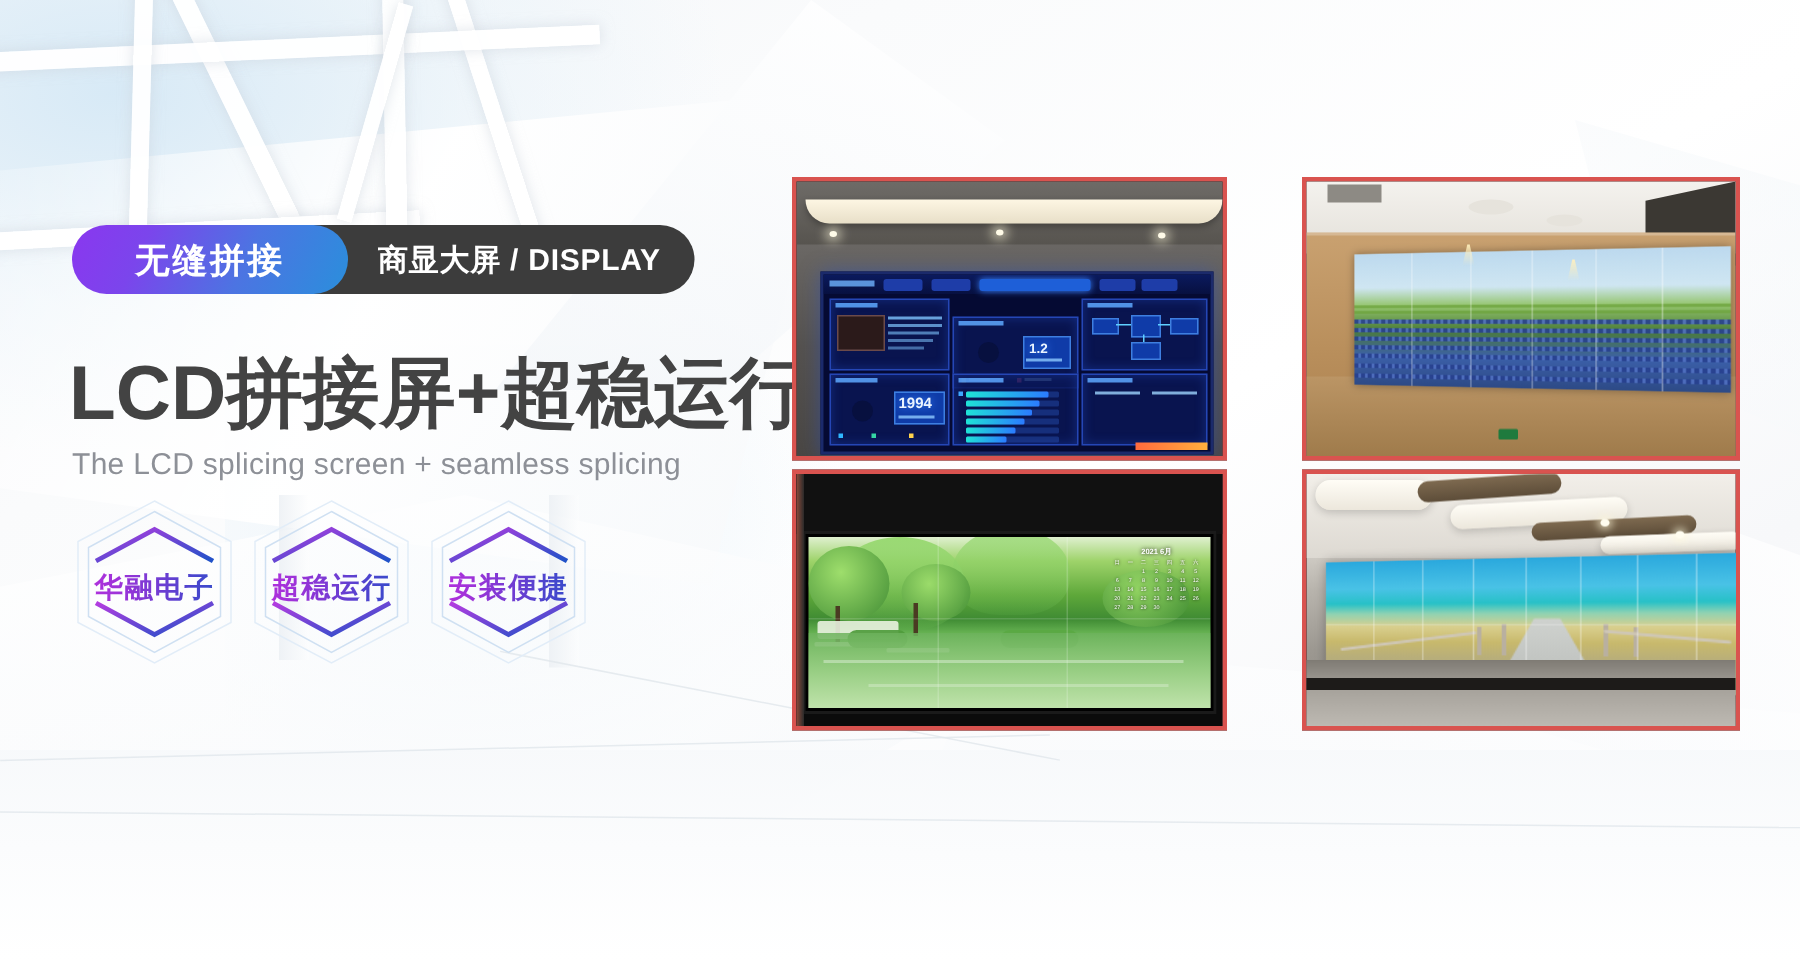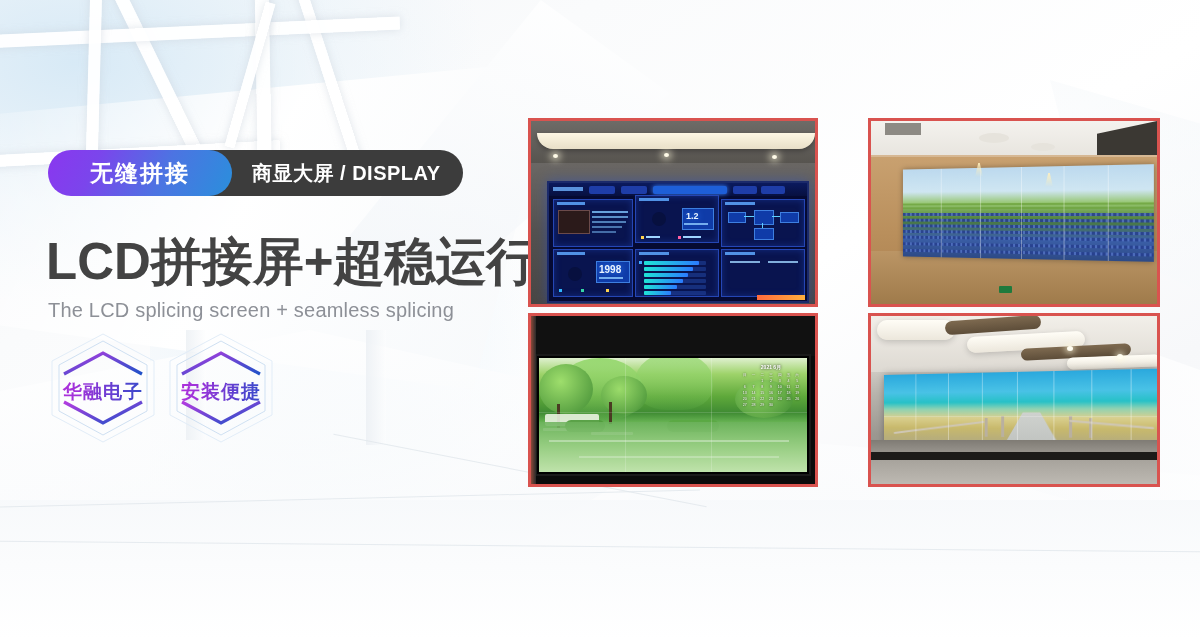--- a/index.html
+++ b/index.html
@@ -255,20 +255,36 @@
           </defs>
           <polygon points="59,9 103,33 103,79 59,103 15,79 15,33" fill="none" stroke="#cfe0f2" stroke-width="1"></polygon>
           <polygon points="59,2 110,29 110,83 59,110 8,83 8,29" fill="none" stroke="#e2edf8" stroke-width="1"></polygon>
           <polyline points="20,42 59,21 98,42" fill="none" stroke="url(#hgA1)" stroke-width="3.2"></polyline>
           <polyline points="20,70 59,91 98,70" fill="none" stroke="url(#hgA1)" stroke-width="3.2"></polyline>
         </svg></span>
         <div class="hex-label">华融电子</div>
       </div>
 
 
+      <div class="hex">
+        <span>
+        <svg width="118" height="112" viewBox="0 0 118 112">
+          <defs>
+            <linearGradient id="hgA3" x1="0" y1="0" x2="1" y2="1">
+              <stop offset="0" stop-color="#b43ce0"></stop>
+                  <stop offset="1" stop-color="#1f52c8"></stop>
+            </linearGradient>
+          </defs>
+          <polygon points="59,9 103,33 103,79 59,103 15,79 15,33" fill="none" stroke="#cfe0f2" stroke-width="1"></polygon>
+          <polygon points="59,2 110,29 110,83 59,110 8,83 8,29" fill="none" stroke="#e2edf8" stroke-width="1"></polygon>
+          <polyline points="20,42 59,21 98,42" fill="none" stroke="url(#hgA3)" stroke-width="3.2"></polyline>
+          <polyline points="20,70 59,91 98,70" fill="none" stroke="url(#hgA3)" stroke-width="3.2"></polyline>
+        </svg></span>
+        <div class="hex-label">超稳运行</div>
+      </div>
 
       <div class="hex">
         <span>
         <svg width="118" height="112" viewBox="0 0 118 112">
           <defs>
             <linearGradient id="hgA4" x1="0" y1="0" x2="1" y2="1">
               <stop offset="0" stop-color="#b43ce0"></stop>
                   <stop offset="1" stop-color="#1f52c8"></stop>
             </linearGradient>
           </defs>
@@ -304,21 +320,21 @@
         <div class="card" style="left:4px;top:16px;width:78px;height:46px">
           <div class="card-t"></div>
           <div style="position:absolute;left:4px;top:10px;width:30px;height:22px;background:#2b1a1a;border:1px solid #6b4a4a"></div>
           <div style="position:absolute;left:38px;top:11px;width:36px;height:2px;background:#7fc4ff;opacity:.8"></div>
           <div style="position:absolute;left:38px;top:16px;width:36px;height:2px;background:#7fc4ff;opacity:.7"></div>
           <div style="position:absolute;left:38px;top:21px;width:34px;height:2px;background:#7fc4ff;opacity:.6"></div>
           <div style="position:absolute;left:38px;top:26px;width:30px;height:2px;background:#7fc4ff;opacity:.55"></div>
           <div style="position:absolute;left:38px;top:31px;width:24px;height:2px;background:#7fc4ff;opacity:.5"></div>
         </div>
 
-        <div class="card" style="left:86px;top:12px;width:82px;height:46px">
+        <div class="card" style="left:86px;top:28px;width:82px;height:46px">
           <div class="card-t"></div>
           <div class="donut d1" style="left:8px;top:8px"></div>
           <div style="position:absolute;left:46px;top:12px;width:30px;height:20px;background:#0f3ba8;border:1px solid #3e7fe0"></div>
           <div class="bignum" style="left:50px;top:15px;font-size:9px">1.2</div>
           <div style="position:absolute;left:48px;top:27px;width:24px;height:2px;background:#8ecbff;opacity:.8"></div>
           <div style="position:absolute;left:5px;top:40px;width:3px;height:3px;background:#ffd34d"></div>
           <div style="position:absolute;left:10px;top:40px;width:14px;height:2px;background:#9fd4ff"></div>
           <div style="position:absolute;left:42px;top:40px;width:3px;height:3px;background:#ff5fa2"></div>
           <div style="position:absolute;left:47px;top:40px;width:18px;height:2px;background:#9fd4ff"></div>
         </div>
@@ -331,21 +347,21 @@
           <div class="flowbox" style="left:32px;top:28px;width:18px;height:10px"></div>
           <div style="position:absolute;left:22px;top:16px;width:10px;height:1px;background:#5fd0ff"></div>
           <div style="position:absolute;left:50px;top:16px;width:8px;height:1px;background:#5fd0ff"></div>
           <div style="position:absolute;left:40px;top:23px;width:1px;height:5px;background:#5fd0ff"></div>
         </div>
 
         <div class="card" style="left:4px;top:66px;width:78px;height:46px">
           <div class="card-t"></div>
           <div class="donut d2" style="left:6px;top:9px"></div>
           <div style="position:absolute;left:42px;top:11px;width:32px;height:20px;background:#0f3ba8;border:1px solid #3e7fe0"></div>
-          <div class="bignum" style="left:45px;top:14px;font-size:10px">1998</div>
+          <div class="bignum" style="left:45px;top:14px;font-size:10px">1994</div>
           <div style="position:absolute;left:45px;top:27px;width:24px;height:2px;background:#8ecbff;opacity:.8"></div>
           <div style="position:absolute;left:5px;top:39px;width:3px;height:3px;background:#2fb7ff"></div>
           <div style="position:absolute;left:27px;top:39px;width:3px;height:3px;background:#35d6a4"></div>
           <div style="position:absolute;left:52px;top:39px;width:3px;height:3px;background:#ffd34d"></div>
           <div style="position:absolute;left:5px;top:37px;width:0;height:0"></div>
         </div>
 
         <div class="card" style="left:86px;top:66px;width:82px;height:46px">
           <div class="card-t"></div>
           <div class="barbg" style="top:11px"></div>

